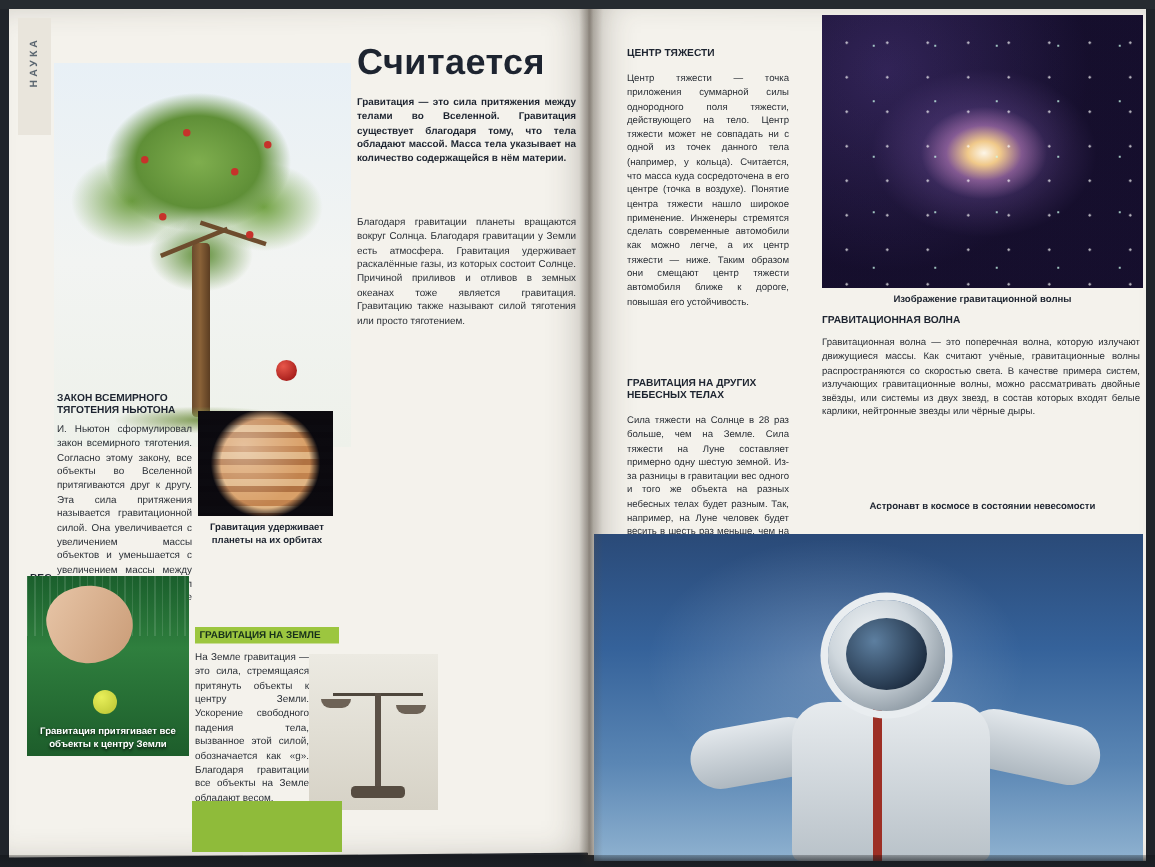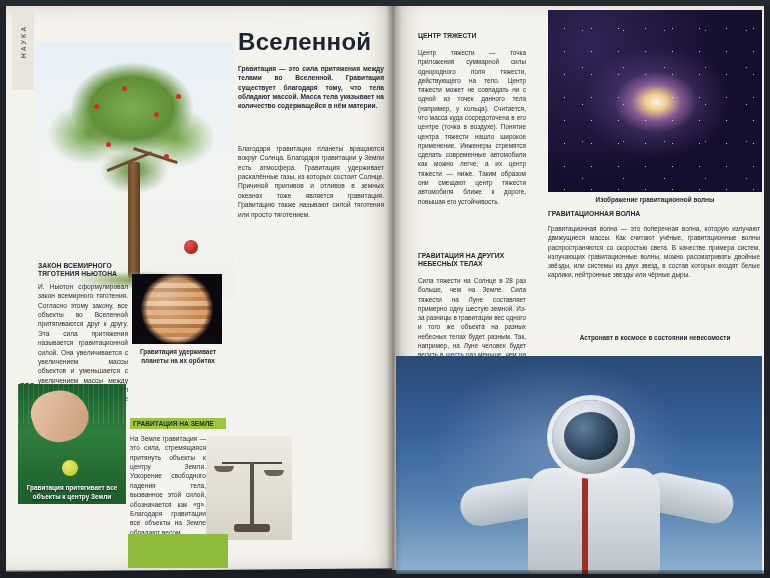--- a/index.html
+++ b/index.html
@@ -424,21 +424,21 @@
 
     <div class="leaf leaf-left"></div>
     <div class="leaf leaf-right"></div>
 
     <div class="left-content">
 
       <div class="side-tab">
         <span>НАУКА</span>
       </div>
 
-      <div class="title">Вселенной</div>
+      <div class="title">Считается</div>
 
       <div class="tree-img">
         <div class="trunk"></div>
         <div class="branch" style="left:70px;top:118px;width:48px;height:3px;transform:rotate(-22deg);"></div>
         <div class="branch" style="left:96px;top:112px;width:46px;height:3px;transform:rotate(18deg);"></div>
         <div class="ground"></div>
         <div class="apple" style="left:58px;top:62px;"></div>
         <div class="apple" style="left:86px;top:44px;"></div>
         <div class="apple" style="left:118px;top:70px;"></div>
         <div class="apple" style="left:140px;top:52px;"></div>

